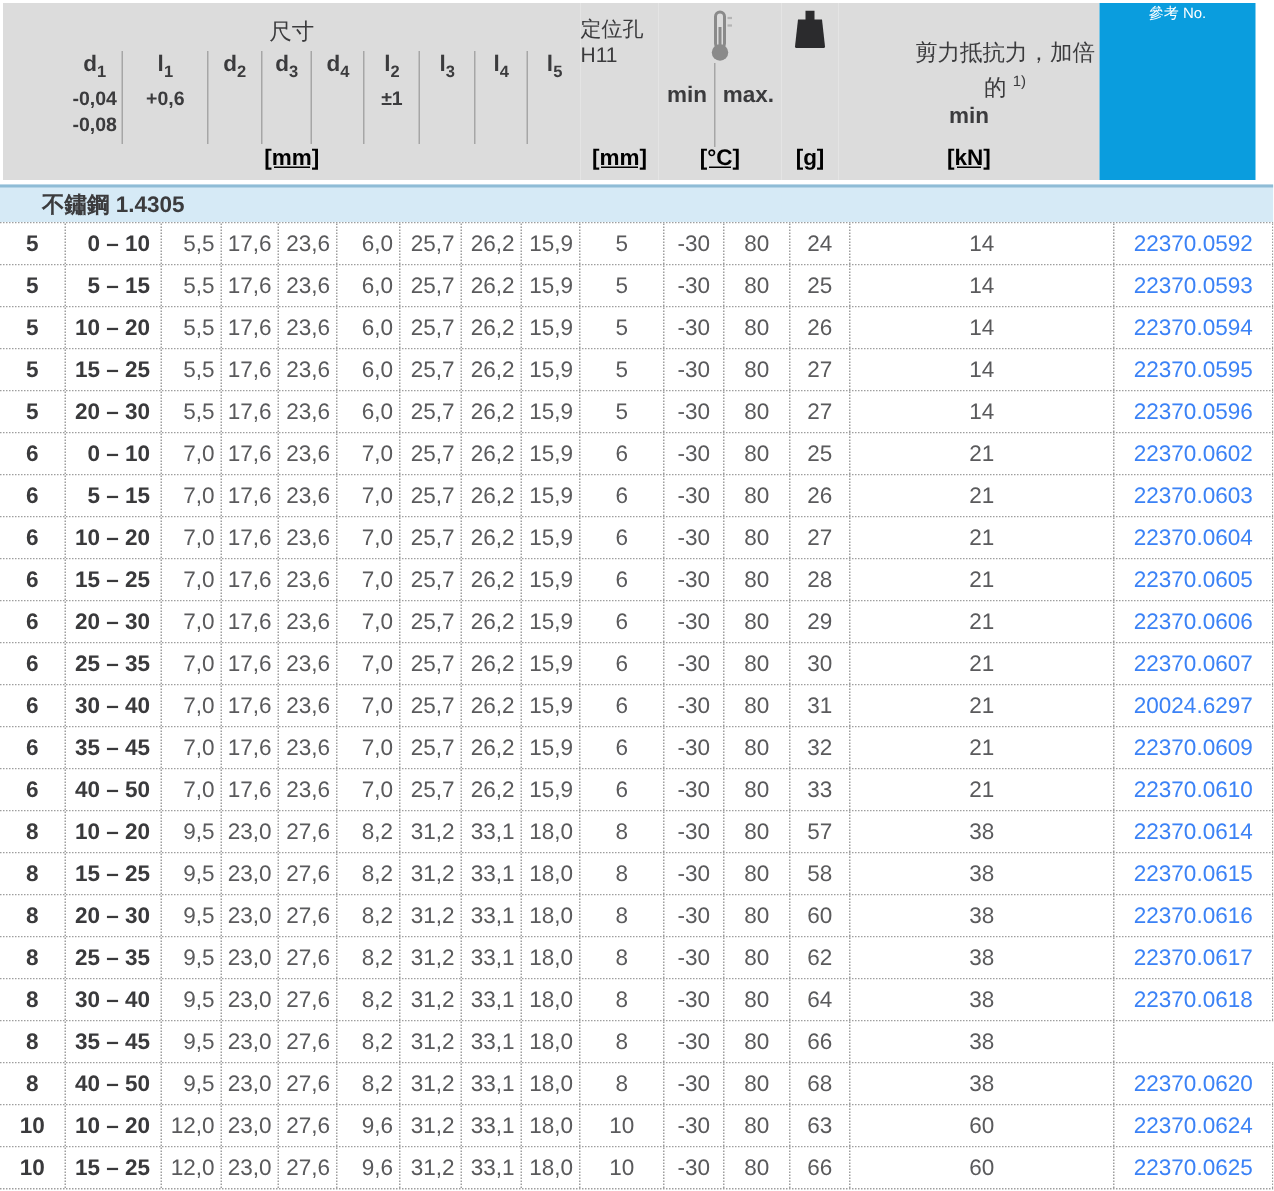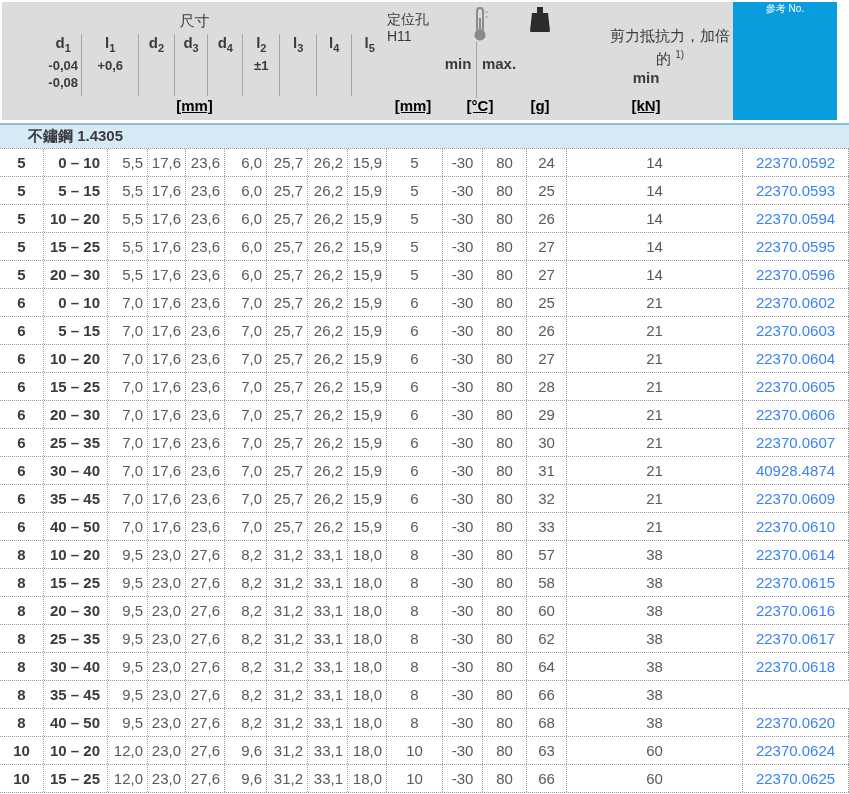--- a/index.html
+++ b/index.html
@@ -411,21 +411,21 @@
     <div class="c r">23,6</div>
     <div class="c r">7,0</div>
     <div class="c r">25,7</div>
     <div class="c r">26,2</div>
     <div class="c r">15,9</div>
     <div class="c">6</div>
     <div class="c">-30</div>
     <div class="c">80</div>
     <div class="c">31</div>
     <div class="c">21</div>
-    <div class="c ref">40928.4874</div>
+    <div class="c ref">20024.6297</div>
   </div>
 
   <div class="row">
     <div class="c b">6</div>
     <div class="c b r pr6">35 – 45</div>
     <div class="c r">7,0</div>
     <div class="c r">17,6</div>
     <div class="c r">23,6</div>
     <div class="c r">7,0</div>
     <div class="c r">25,7</div>

